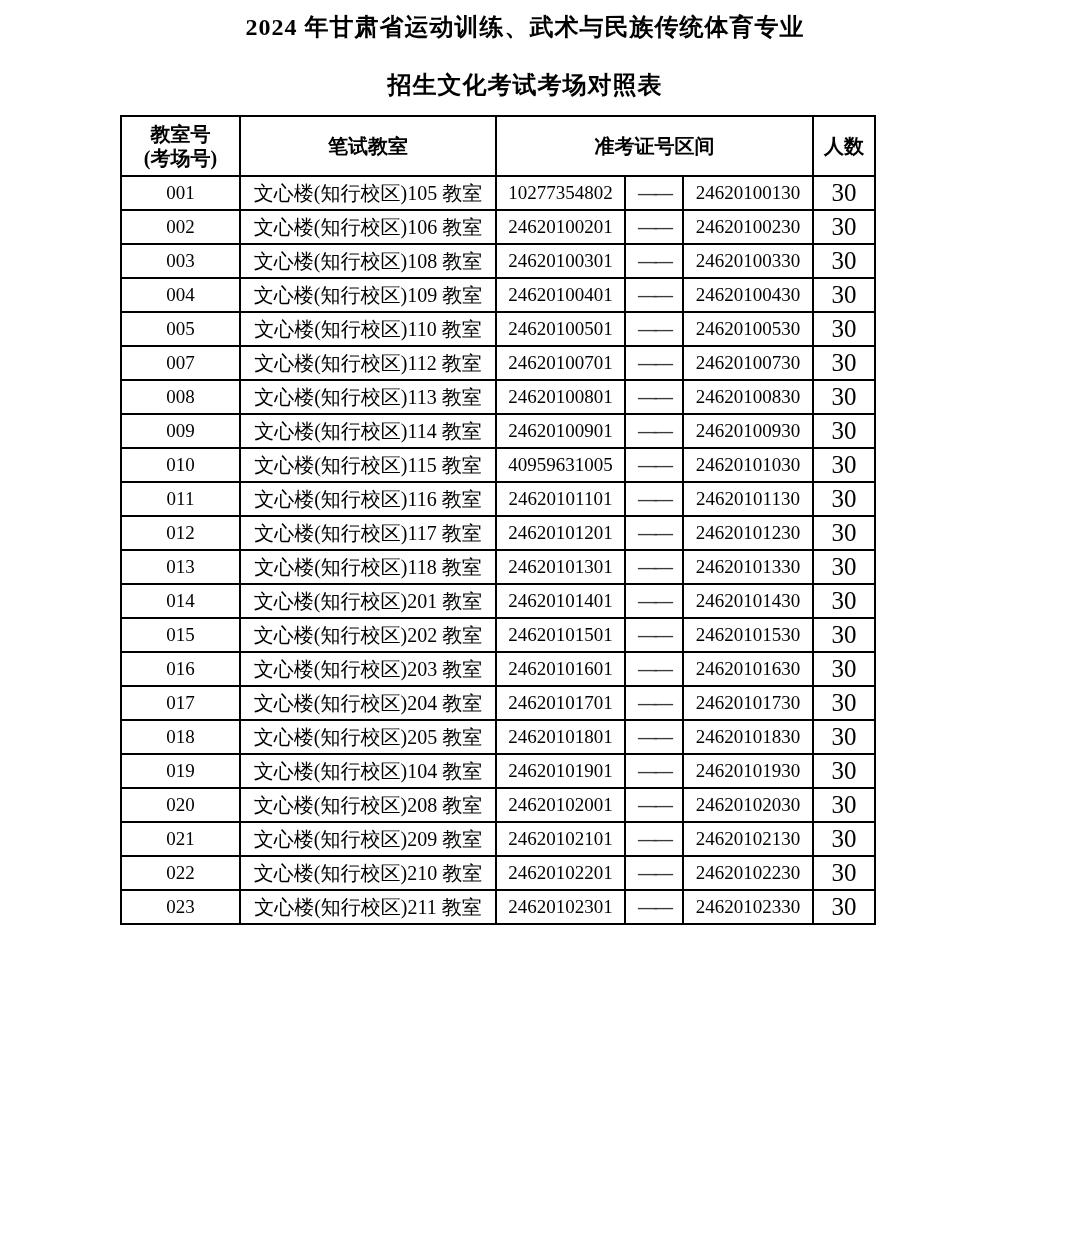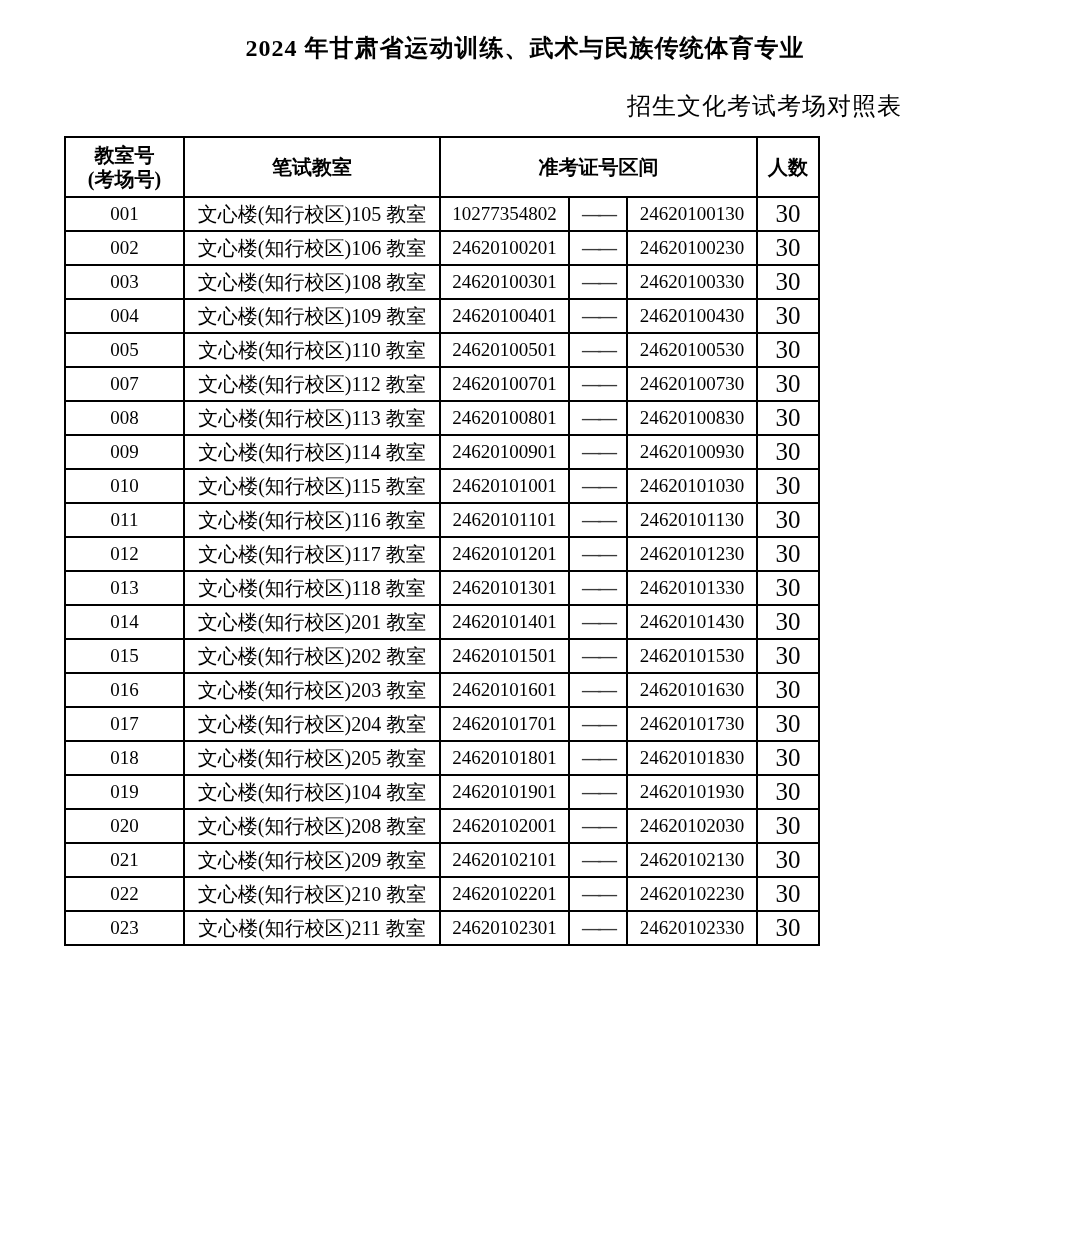--- a/index.html
+++ b/index.html
@@ -9,47 +9,46 @@
     background: #ffffff;
     width: 1080px;
     height: 1253px;
     font-family: "Liberation Serif", "DejaVu Serif", serif;
     color: #000000;
     overflow: hidden;
   }
   .page {
     width: 1080px;
     height: 1253px;
-    padding-top: 33px;
+    padding-top: 12px;
   }
   .titles {
     width: 754px;
     margin-left: 148px;
     text-align: center;
   }
   .title-line1 {
     font-size: 24px;
     font-weight: bold;
     line-height: 30px;
     letter-spacing: 1px;
     margin: 0;
   }
   .title-line2 {
     font-size: 24px;
-    font-weight: normal;
+    font-weight: bold;
     line-height: 30px;
     letter-spacing: 1px;
     margin: 28px 0 0 0;
-    text-align: right;
   }
   table.exam-table {
     border-collapse: collapse;
     table-layout: fixed;
     width: 754px;
-    margin-left: 64px;
+    margin-left: 120px;
     margin-top: 15px;
   }
   table.exam-table th,
   table.exam-table td {
     border: 2px solid #000000;
     text-align: center;
     vertical-align: middle;
     padding: 0;
     overflow: hidden;
     white-space: nowrap;
@@ -178,21 +177,21 @@
     <td class="c-room">文心楼(知行校区)114 教室</td>
     <td class="c-num">24620100901</td>
     <td class="c-dash">——</td>
     <td class="c-num">24620100930</td>
     <td class="c-count">30</td>
   </tr>
 
   <tr class="data-row">
     <td class="c-no">010</td>
     <td class="c-room">文心楼(知行校区)115 教室</td>
-    <td class="c-num">24620101001</td>
+    <td class="c-num">40959631005</td>
     <td class="c-dash">——</td>
     <td class="c-num">24620101030</td>
     <td class="c-count">30</td>
   </tr>
 
   <tr class="data-row">
     <td class="c-no">011</td>
     <td class="c-room">文心楼(知行校区)116 教室</td>
     <td class="c-num">24620101101</td>
     <td class="c-dash">——</td>

